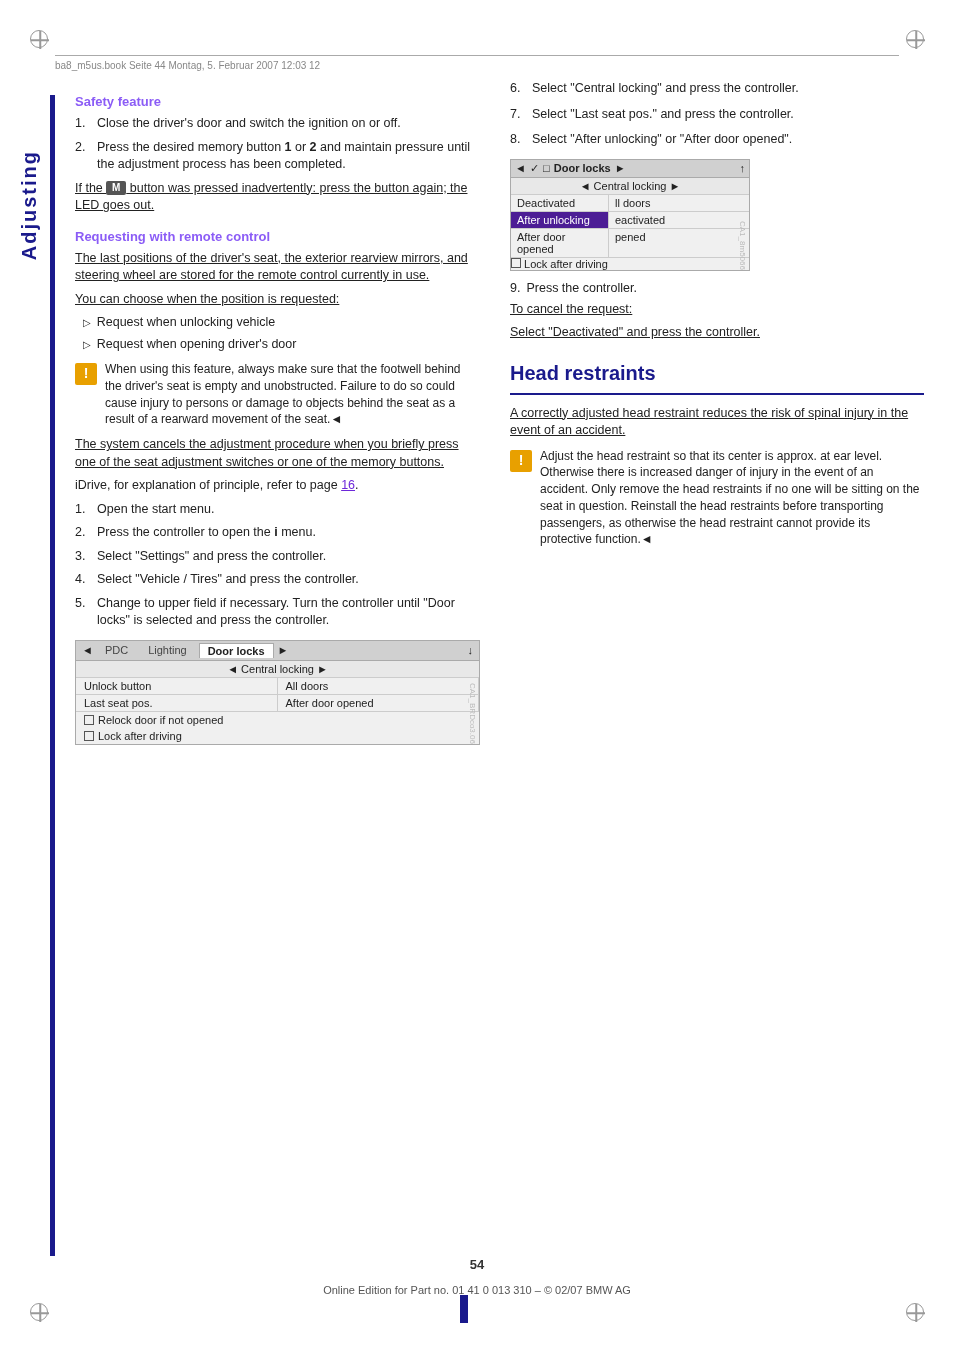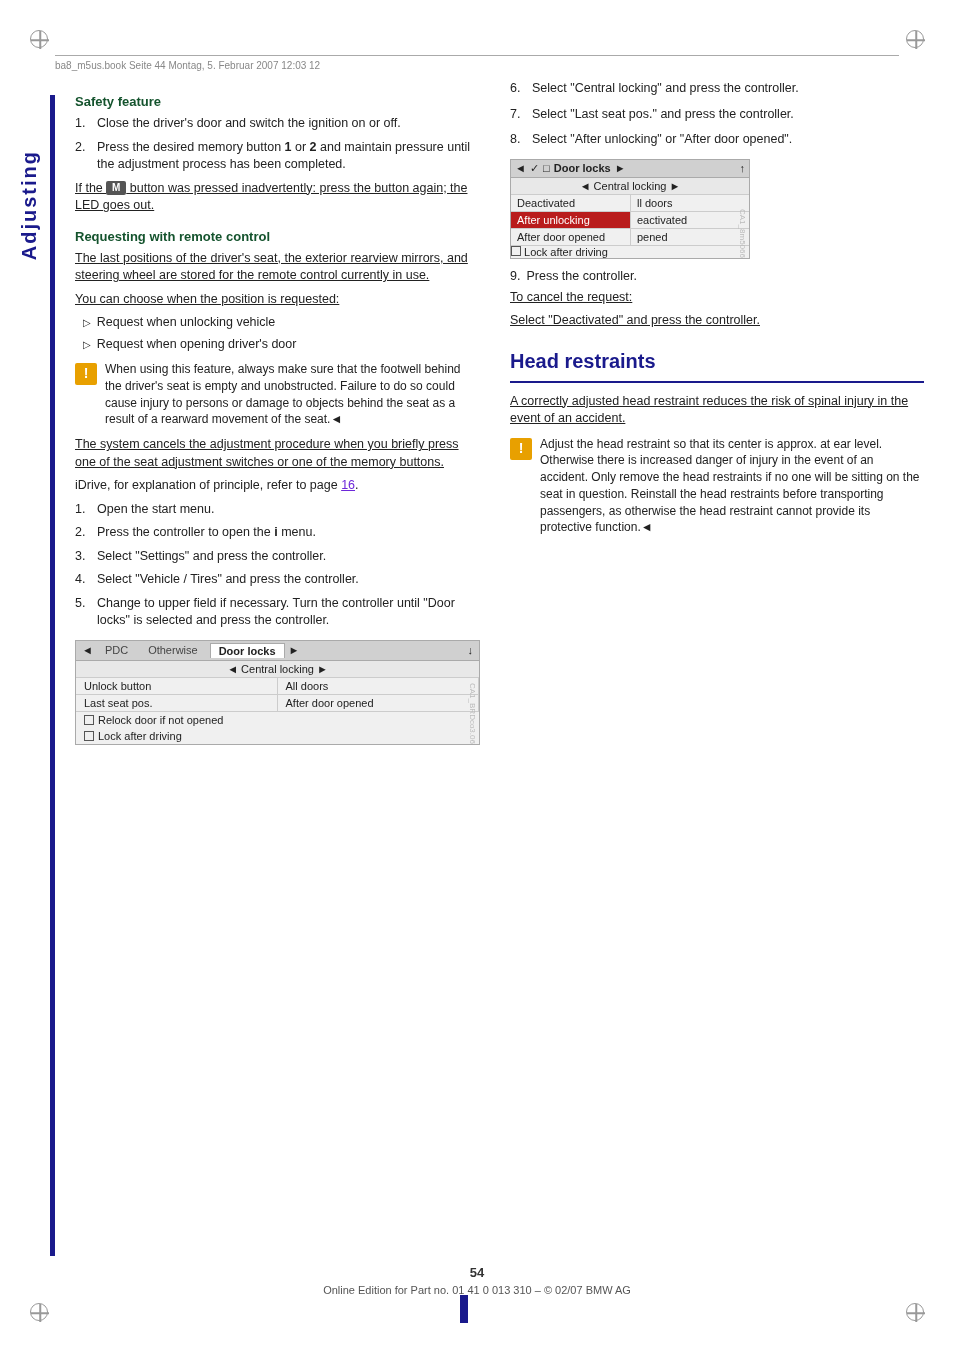--- a/index.html
+++ b/index.html
@@ -95,21 +95,21 @@
 
     .right-col {
       flex: 1;
       padding-left: 10px;
     }
 
     
     .section-heading {
       font-size: 13px;
       font-weight: bold;
-      color: #14532d;
+      color: #8b5cf6;
       margin-bottom: 6px;
       margin-top: 14px;
     }
 
     
     .numbered-list {
       list-style: none;
       padding: 0;
     }
     .numbered-list li {
@@ -301,21 +301,21 @@
     .section-divider {
       border: none;
       border-top: 2px solid #1a1a8c;
       margin: 6px 0 10px 0;
     }
 
     .footer-note {
       font-size: 11px;
       color: #555;
       text-align: center;
-      margin-top: 4px;
+      margin-top: 12px;
     }
 
     
     .page-num-bar {
       position: absolute;
       bottom: 28px;
       left: 460px;
       width: 8px;
       height: 28px;
       background: #1a1a8c;
@@ -344,32 +344,32 @@
       padding: 2px 6px;
       text-align: center;
       font-size: 11px;
       border-bottom: 1px solid #ccc;
     }
     .screenshot-box2 .two-col-row {
       display: flex;
       border-bottom: 1px solid #ccc;
     }
     .screenshot-box2 .two-col-row .col-left {
-      width: 120px;
+      width: 98px;
       padding: 2px 6px;
       font-size: 11px;
       border-right: 1px solid #ccc;
     }
     .screenshot-box2 .two-col-row .col-right {
       flex: 1;
       padding: 2px 6px;
       font-size: 11px;
     }
     .screenshot-box2 .two-col-row .col-left.hl {
-      background: #b91c1c;
+      background: #4c1d95;
       color: #fff;
     }
 
     
     .idrive-ref {
       font-size: 12.5px;
       margin: 6px 0;
       line-height: 1.4;
     }
   </style>
@@ -457,21 +457,21 @@
       <li>
         <span class="num">5.</span>
         <span>Change to upper field if necessary. Turn the controller until "Door locks" is selected and press the controller.</span>
       </li>
     </ol>
 
     <div class="screenshot-box">
       <div class="menu-bar">
         <span>◄</span>
         <span class="tab">PDC</span>
-        <span class="tab">Otherwise</span>
+        <span class="tab">Lighting</span>
         <span class="selected-tab">Door locks</span>
         <span>►</span>
         <span style="margin-left:auto;">↓</span>
       </div>
       <div class="sub-bar">◄ Central locking ►</div>
       <div class="menu-row">
         <div class="cell">Unlock button</div>
         <div class="cell">All doors</div>
       </div>
       <div class="menu-row">

